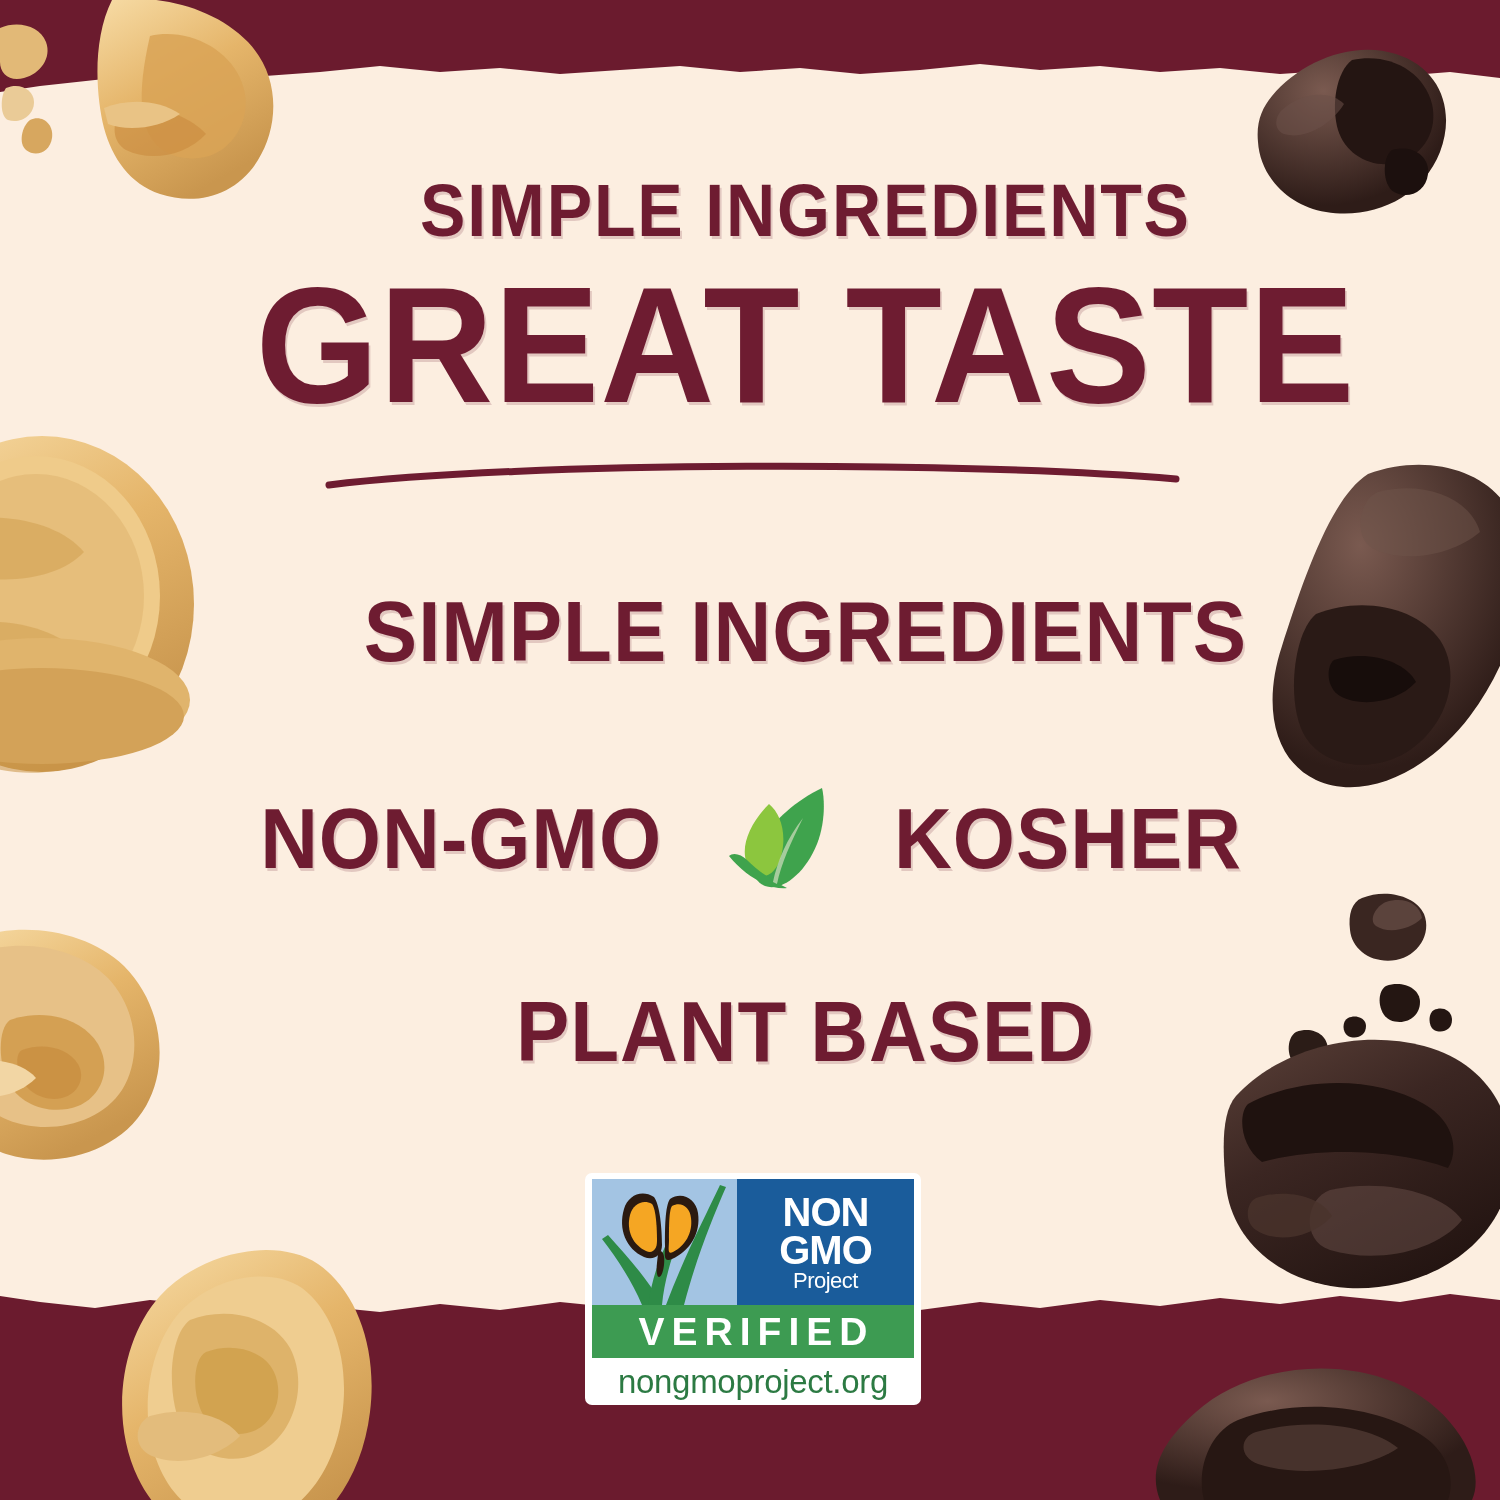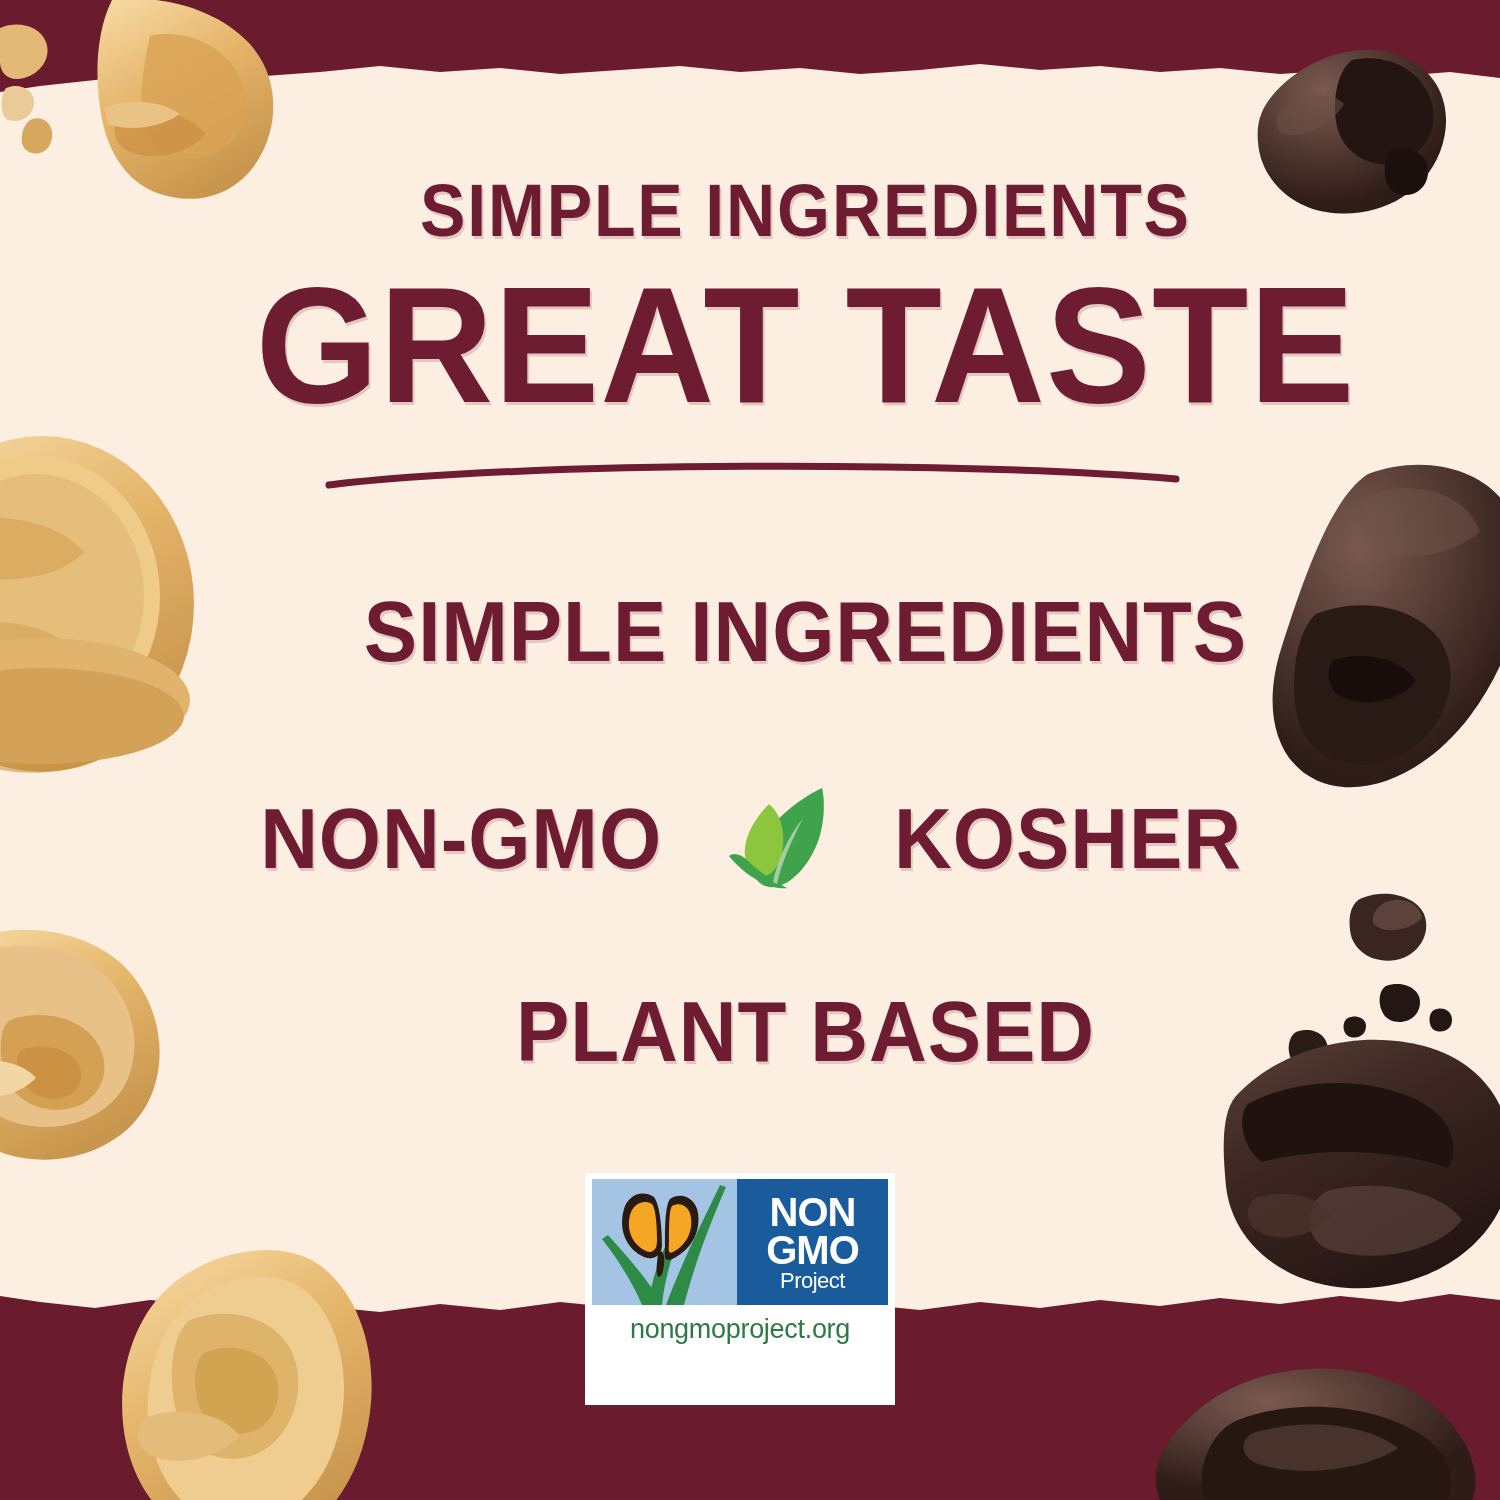--- a/index.html
+++ b/index.html
@@ -90,24 +90,25 @@
     letter-spacing:1px;
     text-shadow:2px 3px 0 rgba(110,28,49,0.18);
     white-space:nowrap;
   }
   .leaf{width:108px;height:112px;display:block;}
 
   
   .seal{
     position:absolute;
     left:585px;top:1173px;
-    width:310px;height:232px;
+    width:336px;height:232px;
     background:#FFFFFF;
     padding:6px 7px 4px 7px;
     box-sizing:border-box;
+    border-radius:7px;
   }
   .sealTop{display:flex;height:126px;}
   .sealArt{width:145px;height:126px;position:relative;background:#A3C4E3;overflow:hidden;}
   .sealArt svg{position:absolute;left:0;top:0;}
   .sealNavy{
     flex:1;background:#1A5C9B;
     display:flex;flex-direction:column;
     align-items:center;justify-content:center;
     padding-top:2px;box-sizing:border-box;
   }
@@ -120,21 +121,21 @@
     letter-spacing:-0.5px;margin-top:1px;
   }
   .sealVerified{
     height:53px;background:#3D9B52;
     color:#fff;font-weight:bold;font-size:39px;
     letter-spacing:7px;text-align:center;
     line-height:53px;text-indent:7px;
   }
   .sealUrl{
     height:46px;background:#fff;
-    color:#2C7A43;font-size:27px;
+    color:#2C7A43;font-size:33px;
     text-align:center;line-height:48px;
     letter-spacing:-0.3px;
   }
 </style>
 </head>
 <body>
 
 <div id="stage">
 
   <div class="paper">
@@ -329,16 +330,17 @@
             C77,48 77,31 80,27 Z"></path>
           <path fill="#2B1A10" d="M68,72 C71,72 73,76 72,86 C71,94 69,98 67,98 C65,98 64,92 65,84 C66,76 66,72 68,72 Z"></path>
         </svg>
       </div>
       <div class="sealNavy">
         <span class="l1">NON</span>
         <span class="l2">GMO</span>
         <span class="l3">Project</span>
       </div>
     </div>
+    <div class="sealVerified">VERIFIED</div>
     <div class="sealUrl">nongmoproject.org</div>
   </div>
 
 </div>
 
 </body></html>

